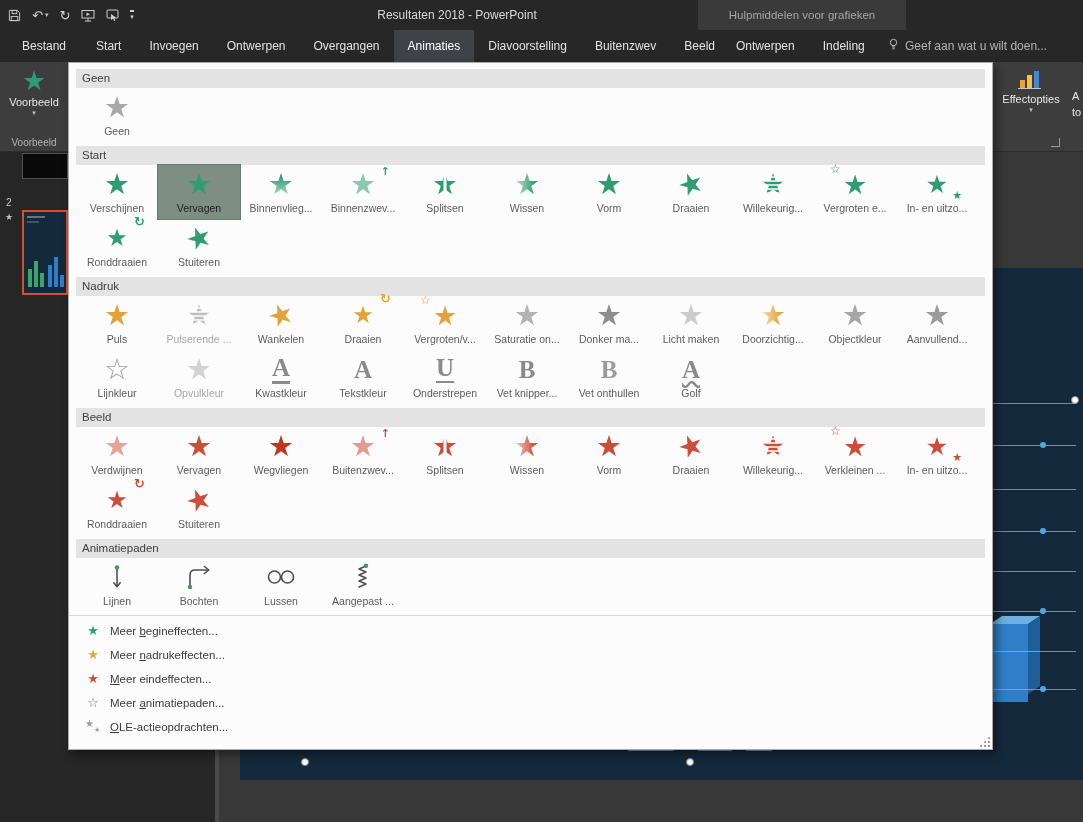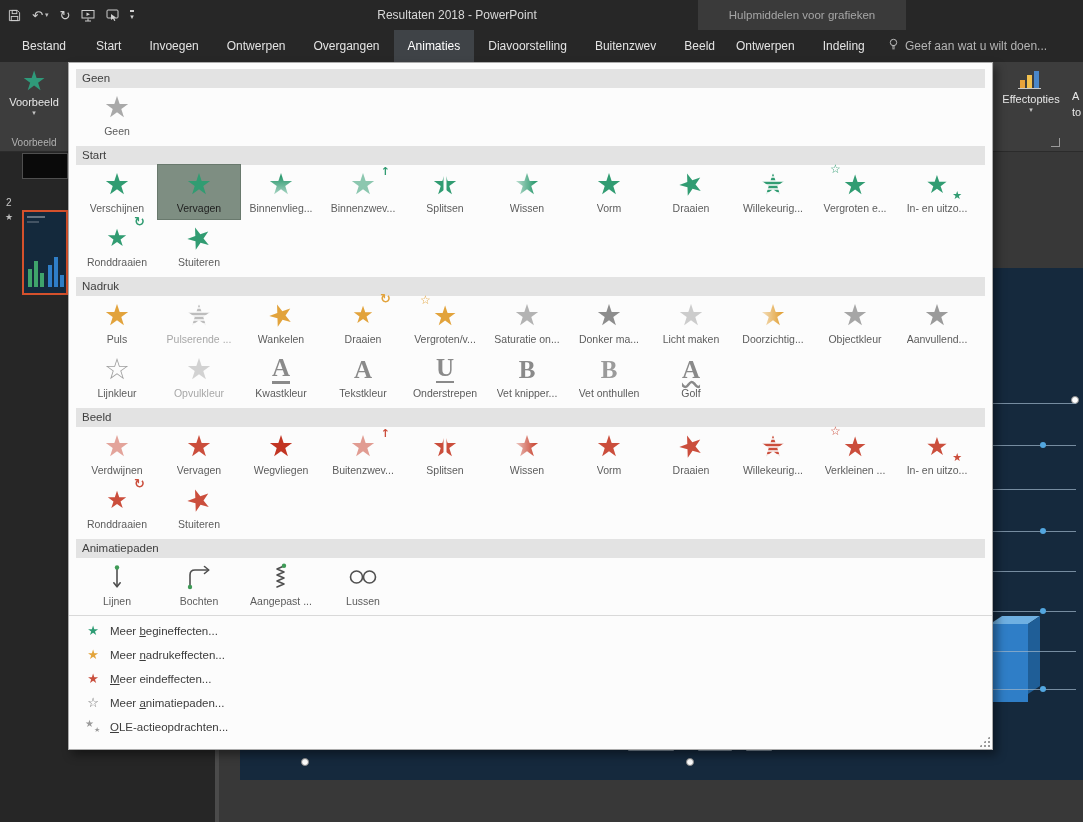--- a/index.html
+++ b/index.html
@@ -575,34 +575,34 @@
               <path d="M8 25 L8 13 Q8 8 13 8 L26 8" fill="none" stroke="#4f4f4f" stroke-width="1.6" stroke-linecap="round" stroke-linejoin="round"></path>
               <path d="M22.5 4.5 L26.8 8 L22.5 11.5" fill="none" stroke="#4f4f4f" stroke-width="1.6" stroke-linecap="round" stroke-linejoin="round"></path>
               <circle cx="8" cy="25" r="2.2" fill="#3f9b57"></circle>
             </svg>
           </div>
           <div class="lbl">Bochten</div>
         </div>
         <div class="cell">
           <div class="gi">
             <svg width="34" height="30" viewBox="0 0 34 30">
+              <circle cx="10.5" cy="15" r="6" fill="none" stroke="#4f4f4f" stroke-width="1.6" stroke-linecap="round" stroke-linejoin="round"></circle>
+              <circle cx="23.5" cy="15" r="6" fill="none" stroke="#4f4f4f" stroke-width="1.6" stroke-linecap="round" stroke-linejoin="round"></circle>
+            </svg>
+          </div>
+          <div class="lbl">Lussen</div>
+        </div>
+        <div class="cell">
+          <div class="gi">
+            <svg width="34" height="30" viewBox="0 0 34 30">
               <path d="M20 4 L13 7 L20 10 L13 13 L20 16 L13 19 L20 22 L13 25" fill="none" stroke="#4f4f4f" stroke-width="1.6" stroke-linecap="round" stroke-linejoin="round"></path>
               <circle cx="20" cy="3.8" r="2.2" fill="#3f9b57"></circle>
             </svg>
           </div>
           <div class="lbl">Aangepast ...</div>
-        </div>
-        <div class="cell">
-          <div class="gi">
-            <svg width="34" height="30" viewBox="0 0 34 30">
-              <circle cx="10.5" cy="15" r="6" fill="none" stroke="#4f4f4f" stroke-width="1.6" stroke-linecap="round" stroke-linejoin="round"></circle>
-              <circle cx="23.5" cy="15" r="6" fill="none" stroke="#4f4f4f" stroke-width="1.6" stroke-linecap="round" stroke-linejoin="round"></circle>
-            </svg>
-          </div>
-          <div class="lbl">Lussen</div>
         </div>
       </div>
     </div>
   <div class="gmenu" id="gallery-menu">
       <div class="mi">
         <span class="micon" style="color: rgb(46, 156, 116);">★</span>
         <span>Meer <u>b</u>egineffecten...</span>
       </div>
       <div class="mi">
         <span class="micon" style="color: rgb(227, 164, 59);">★</span>

